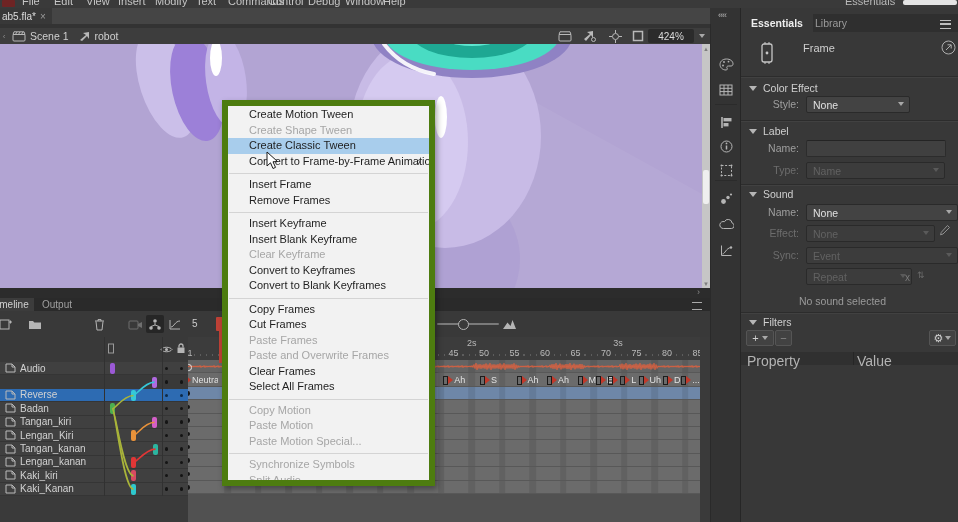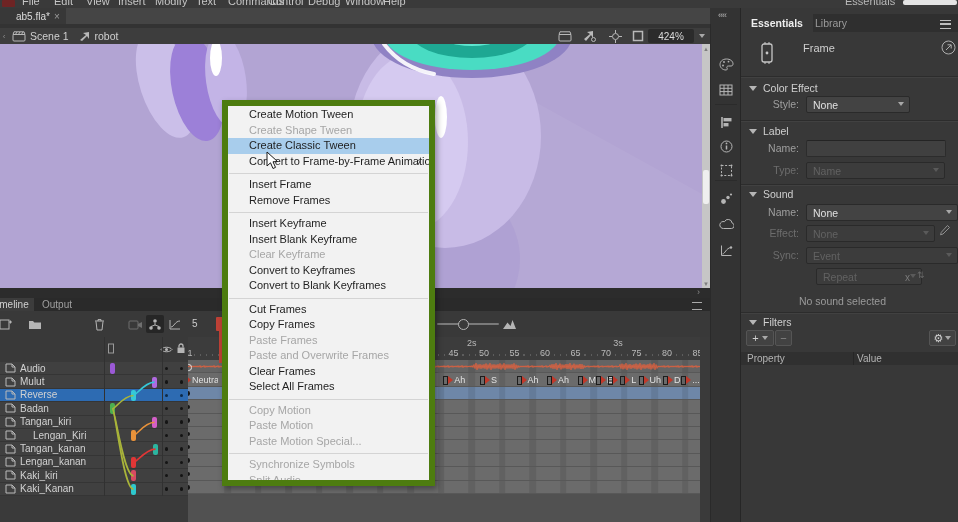--- a/index.html
+++ b/index.html
@@ -10,21 +10,21 @@
   .noselect{user-select:none;}
 
   
   #menubar{left:0;top:0;width:958px;height:8px;background:#3a3a3a;overflow:hidden;z-index:30;}
   #menubar .mitem{position:absolute;top:-5px;color:#c6c6c6;font-size:11px;}
   #logo{position:absolute;left:2px;top:0;width:13px;height:7px;background:#6e2424;border-radius:1px;}
   #workspace{position:absolute;top:-5px;color:#b9b9b9;}
   #searchbox{position:absolute;left:903px;top:0;width:54px;height:5px;background:#e4e4e4;border-radius:2px;}
   #tabbar{left:0;top:8px;width:710px;height:16px;background:#454545;z-index:30;}
   #doc-tab{position:absolute;left:0;top:0;height:16px;width:50px;background:#383838;
-           display:flex;align-items:center;padding-left:16px;}
+           display:flex;align-items:center;padding-left:2px;}
   #doc-tab .ttl{font-size:10px;color:#ddd;}
   #doc-tab .cls{margin-left:4px;color:#9a9a9a;font-size:10px;}
   #tabbar-right{position:absolute;left:710px;top:8px;width:248px;height:16px;background:#333;}
 
   
   #editbar{left:0;top:28px;width:710px;height:16px;background:#3d3d3d;z-index:20;display:flex;align-items:center;}
   #editbar .txt{color:#d0d0d0;font-size:10.5px;margin-right:6px;}
   .ibtn{display:inline-flex;align-items:center;justify-content:center;color:#b9b9b9;}
   #zoombox{position:absolute;left:648px;top:1px;width:46px;height:14px;background:#2b2b2b;
            border-radius:2px;color:#ddd;font-size:10px;display:flex;align-items:center;justify-content:center;}
@@ -59,21 +59,21 @@
   .flabel.dim{color:#6d6d6d;}
   .dd{position:absolute;height:15px;background:#434343;border:1px solid #2a2a2a;border-radius:2px;
       display:flex;align-items:center;padding:0 6px;color:#e0e0e0;font-size:10.5px;}
   .dd .chev{position:absolute;right:5px;top:5px;}
   .dd.disabled{background:#3c3c3c;color:#626262;}
   .dd.disabled .chev{border-top-color:#5a5a5a;}
   .tinput{position:absolute;height:15px;background:#404040;border:1px solid #2c2c2c;border-top-color:#242424;border-radius:2px;}
   .statusline{position:absolute;color:#9a9a9a;font-size:10.5px;}
   .fbtn{position:absolute;height:14px;background:#424242;border:1px solid #555;border-radius:2px;
         color:#cfcfcf;display:flex;align-items:center;justify-content:center;font-size:11px;}
-  #filters-header{position:absolute;left:0;width:218px;height:13px;background:#303030;color:#b3b3b3;font-size:10px;}
+  #filters-header{position:absolute;left:0;width:218px;height:13px;background:#303030;color:#b3b3b3;font-size:14px;}
 
   
   #timeline{left:0;top:298px;width:710px;height:224px;background:#393939;z-index:5;}
   #tl-tabs{position:absolute;left:0;top:0;width:710px;height:13px;background:#2a2a2a;overflow:hidden;}
   .tl-tab{position:absolute;top:0;height:13px;display:flex;align-items:center;justify-content:center;font-size:10px;}
   #tl-toolbar{position:absolute;left:0;top:13px;width:710px;height:26px;background:#393939;}
   #tl-header{position:absolute;left:0;top:39px;width:188px;height:25px;background:#393939;}
   #tl-left-rows{position:absolute;left:0;top:64px;width:188px;height:134px;}
   .lrow{position:absolute;left:0;width:188px;height:13.4px;background:#404040;border-bottom:1px solid #353535;box-sizing:border-box;display:flex;align-items:center;}
   .lrow.selected{background:#2d6bb2;}
@@ -347,21 +347,21 @@
     <span class="abs" style="left:198px;top:216px;">
       <svg width="12" height="13" viewBox="0 0 12 13">
           <path d="M8.5 1.5 L10.5 3.5 L4 10 L1.5 10.8 L2.3 8.3 Z" fill="none" stroke="#8f8f8f"></path>
         </svg>
     </span>
     <span class="flabel dim" style="left:10px;top:241px;">Sync:</span>
     <div class="dd disabled" style="left:65px;top:239px;width:138px;">
       <span>Event</span>
         <span class="chev"></span>
     </div>
-    <div class="dd disabled" style="left:75px;top:260px;width:92px;">
+    <div class="dd disabled" style="left:65px;top:260px;width:92px;">
       <span>Repeat</span>
         <span class="chev"></span>
     </div>
     <span class="abs" style="left:164px;top:264px;color:#7a7a7a;font-size:10px;">x</span>
     <span class="abs" style="left:176px;top:262px;color:#6a6a6a;font-size:9px;">⇅</span>
     <span class="statusline" style="left:58px;top:287px;">No sound selected</span>
 
     <div class="sect-div" style="top:304px;"></div>
     <div class="sect-head" style="top:308px;">
       <span class="tri-down"></span>
@@ -492,29 +492,20 @@
             <svg width="11" height="10" viewBox="0 0 11 10">
               <path d="M1 1 h6 l3 3 v5 h-9 z" fill="none" stroke="#b9b9b9"></path>
               <path d="M7 1v3h3" fill="none" stroke="#b9b9b9"></path>
             </svg>
           </span>
           <span class="lname">Audio</span>
         </div>
         <div class="elcell" style="left: 164.5px; top: 4.7px;"></div>
         <div class="elcell" style="left: 179.5px; top: 4.7px;"></div>
         <div class="kmark" style="left: 110px; top: 1.2px; background: rgb(155, 89, 214);"></div>
-        <div class="lrow" style="top: 13.4px;">
-          <span style="margin-left: 5px; display: inline-flex;">
-            <svg width="11" height="10" viewBox="0 0 11 10">
-              <path d="M1 1 h6 l3 3 v5 h-9 z" fill="none" stroke="#b9b9b9"></path>
-              <path d="M7 1v3h3" fill="none" stroke="#b9b9b9"></path>
-            </svg>
-          </span>
-          <span class="lname">Mulut</span>
-        </div>
         <div class="elcell" style="left: 164.5px; top: 18.1px;"></div>
         <div class="elcell" style="left: 179.5px; top: 18.1px;"></div>
         <div class="kmark" style="left: 152px; top: 14.6px; background: rgb(176, 105, 224);"></div>
         <div class="lrow selected" style="top: 26.8px;">
           <span style="margin-left: 5px; display: inline-flex;">
             <svg width="11" height="10" viewBox="0 0 11 10">
               <path d="M1 1 h6 l3 3 v5 h-9 z" fill="none" stroke="#b9b9b9"></path>
               <path d="M7 1v3h3" fill="none" stroke="#b9b9b9"></path>
             </svg>
           </span>
@@ -540,21 +531,21 @@
             <svg width="11" height="10" viewBox="0 0 11 10">
               <path d="M1 1 h6 l3 3 v5 h-9 z" fill="none" stroke="#b9b9b9"></path>
               <path d="M7 1v3h3" fill="none" stroke="#b9b9b9"></path>
             </svg>
           </span>
           <span class="lname">Tangan_kiri</span>
         </div>
         <div class="elcell" style="left: 164.5px; top: 58.3px;"></div>
         <div class="elcell" style="left: 179.5px; top: 58.3px;"></div>
         <div class="kmark" style="left: 152px; top: 54.8px; background: rgb(212, 95, 200);"></div>
-        <div class="lrow" style="top: 67px; gap: 13px;">
+        <div class="lrow" style="top: 67px;">
           <span style="margin-left: 5px; display: inline-flex;">
             <svg width="11" height="10" viewBox="0 0 11 10">
               <path d="M1 1 h6 l3 3 v5 h-9 z" fill="none" stroke="#b9b9b9"></path>
               <path d="M7 1v3h3" fill="none" stroke="#b9b9b9"></path>
             </svg>
           </span>
           <span class="lname">Lengan_Kiri</span>
         </div>
         <div class="elcell" style="left: 164.5px; top: 71.7px;"></div>
         <div class="elcell" style="left: 179.5px; top: 71.7px;"></div>
@@ -709,22 +700,22 @@
       <div class="msep"></div>
       <div class="mi">Insert Frame</div>
       <div class="mi">Remove Frames</div>
       <div class="msep"></div>
       <div class="mi">Insert Keyframe</div>
       <div class="mi">Insert Blank Keyframe</div>
       <div class="mi disabled">Clear Keyframe</div>
       <div class="mi">Convert to Keyframes</div>
       <div class="mi">Convert to Blank Keyframes</div>
       <div class="msep"></div>
+      <div class="mi">Copy Frames</div>
       <div class="mi">Cut Frames</div>
-      <div class="mi">Copy Frames</div>
       <div class="mi disabled">Paste Frames</div>
       <div class="mi disabled">Paste and Overwrite Frames</div>
       <div class="mi">Clear Frames</div>
       <div class="mi">Select All Frames</div>
       <div class="msep"></div>
       <div class="mi disabled">Copy Motion</div>
       <div class="mi disabled">Paste Motion</div>
       <div class="mi disabled">Paste Motion Special...</div>
       <div class="msep"></div>
       <div class="mi disabled">Synchronize Symbols</div>

